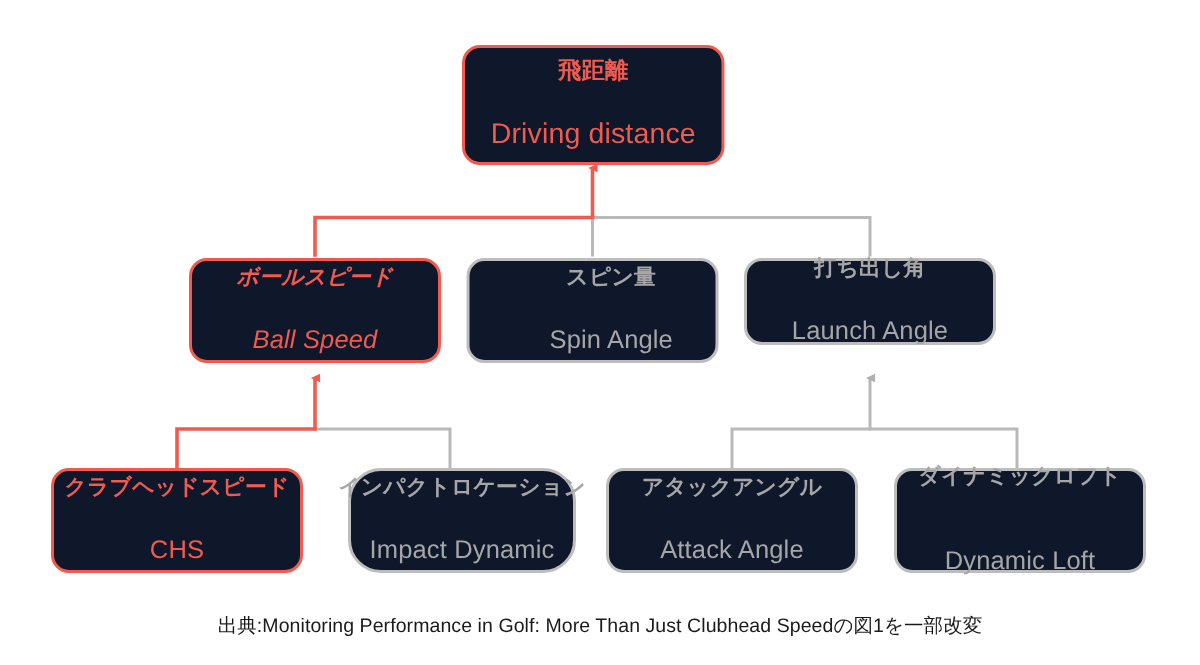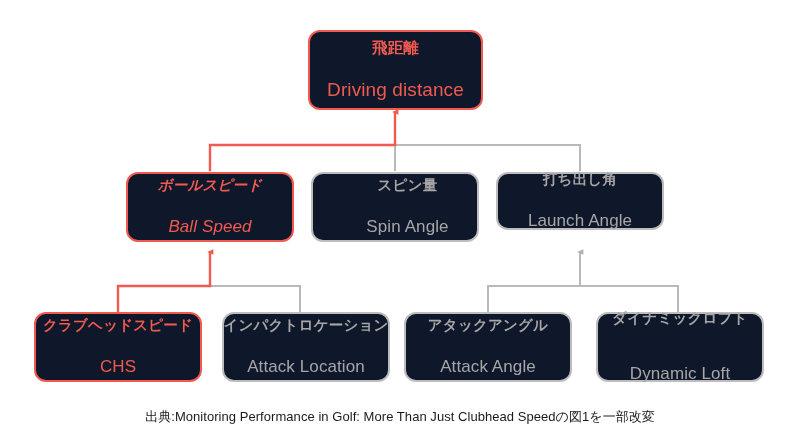--- a/index.html
+++ b/index.html
@@ -150,23 +150,23 @@
   <div class="node muted" style="left:496px; top:172px; width:168px; height:58px;">
     <div class="jp">打ち出し角</div>
     <div class="en">Launch Angle</div>
   </div>
 
   <div class="node primary" style="left:34px; top:312px; width:168px; height:70px;">
     <div class="jp">クラブヘッドスピード</div>
     <div class="en">CHS</div>
   </div>
 
-  <div class="node muted" style="left:222px; top:312px; width:168px; height:70px;">
+  <div class="node muted" style="left:232px; top:312px; width:152px; height:70px;border-radius:22px;">
     <div class="jp">インパクトロケーション</div>
-    <div class="en">Attack Location</div>
+    <div class="en">Impact Dynamic</div>
   </div>
 
   <div class="node muted" style="left:404px; top:312px; width:168px; height:70px;">
     <div class="jp">アタックアングル</div>
     <div class="en">Attack Angle</div>
   </div>
 
   <div class="node muted" style="left:596px; top:312px; width:168px; height:70px;gap:15px;">
     <div class="jp">ダイナミックロフト</div>
     <div class="en">Dynamic Loft</div>

